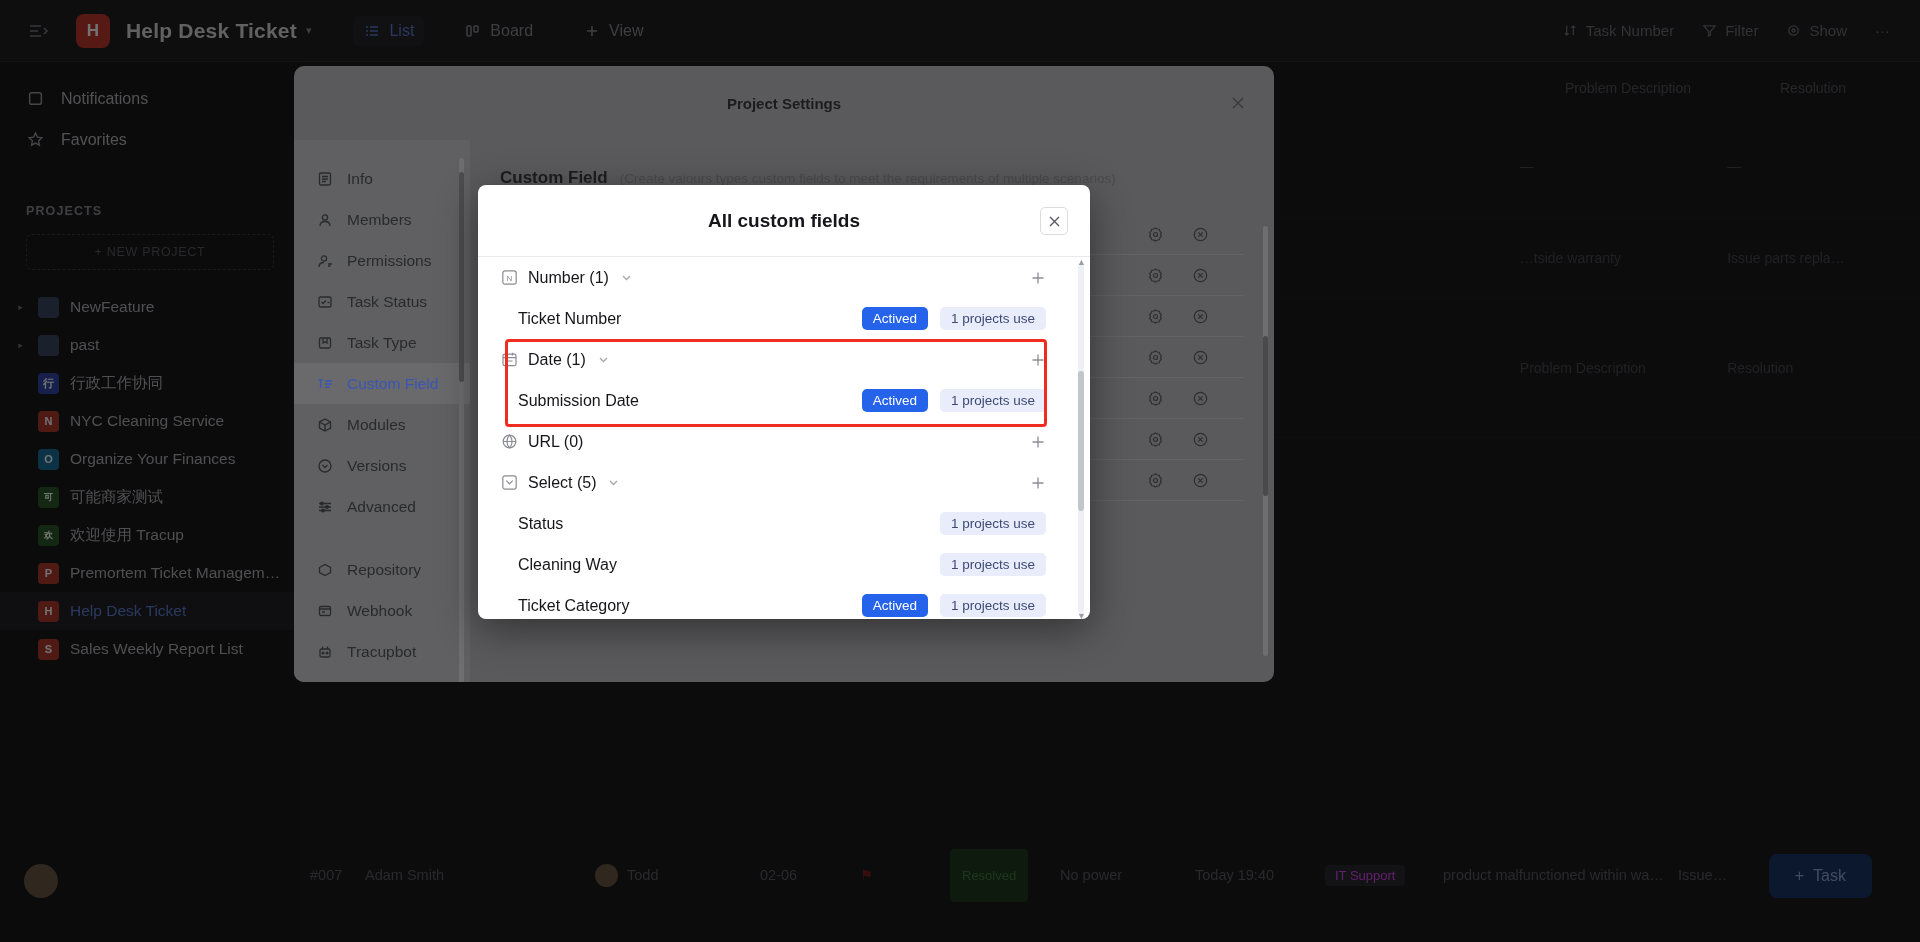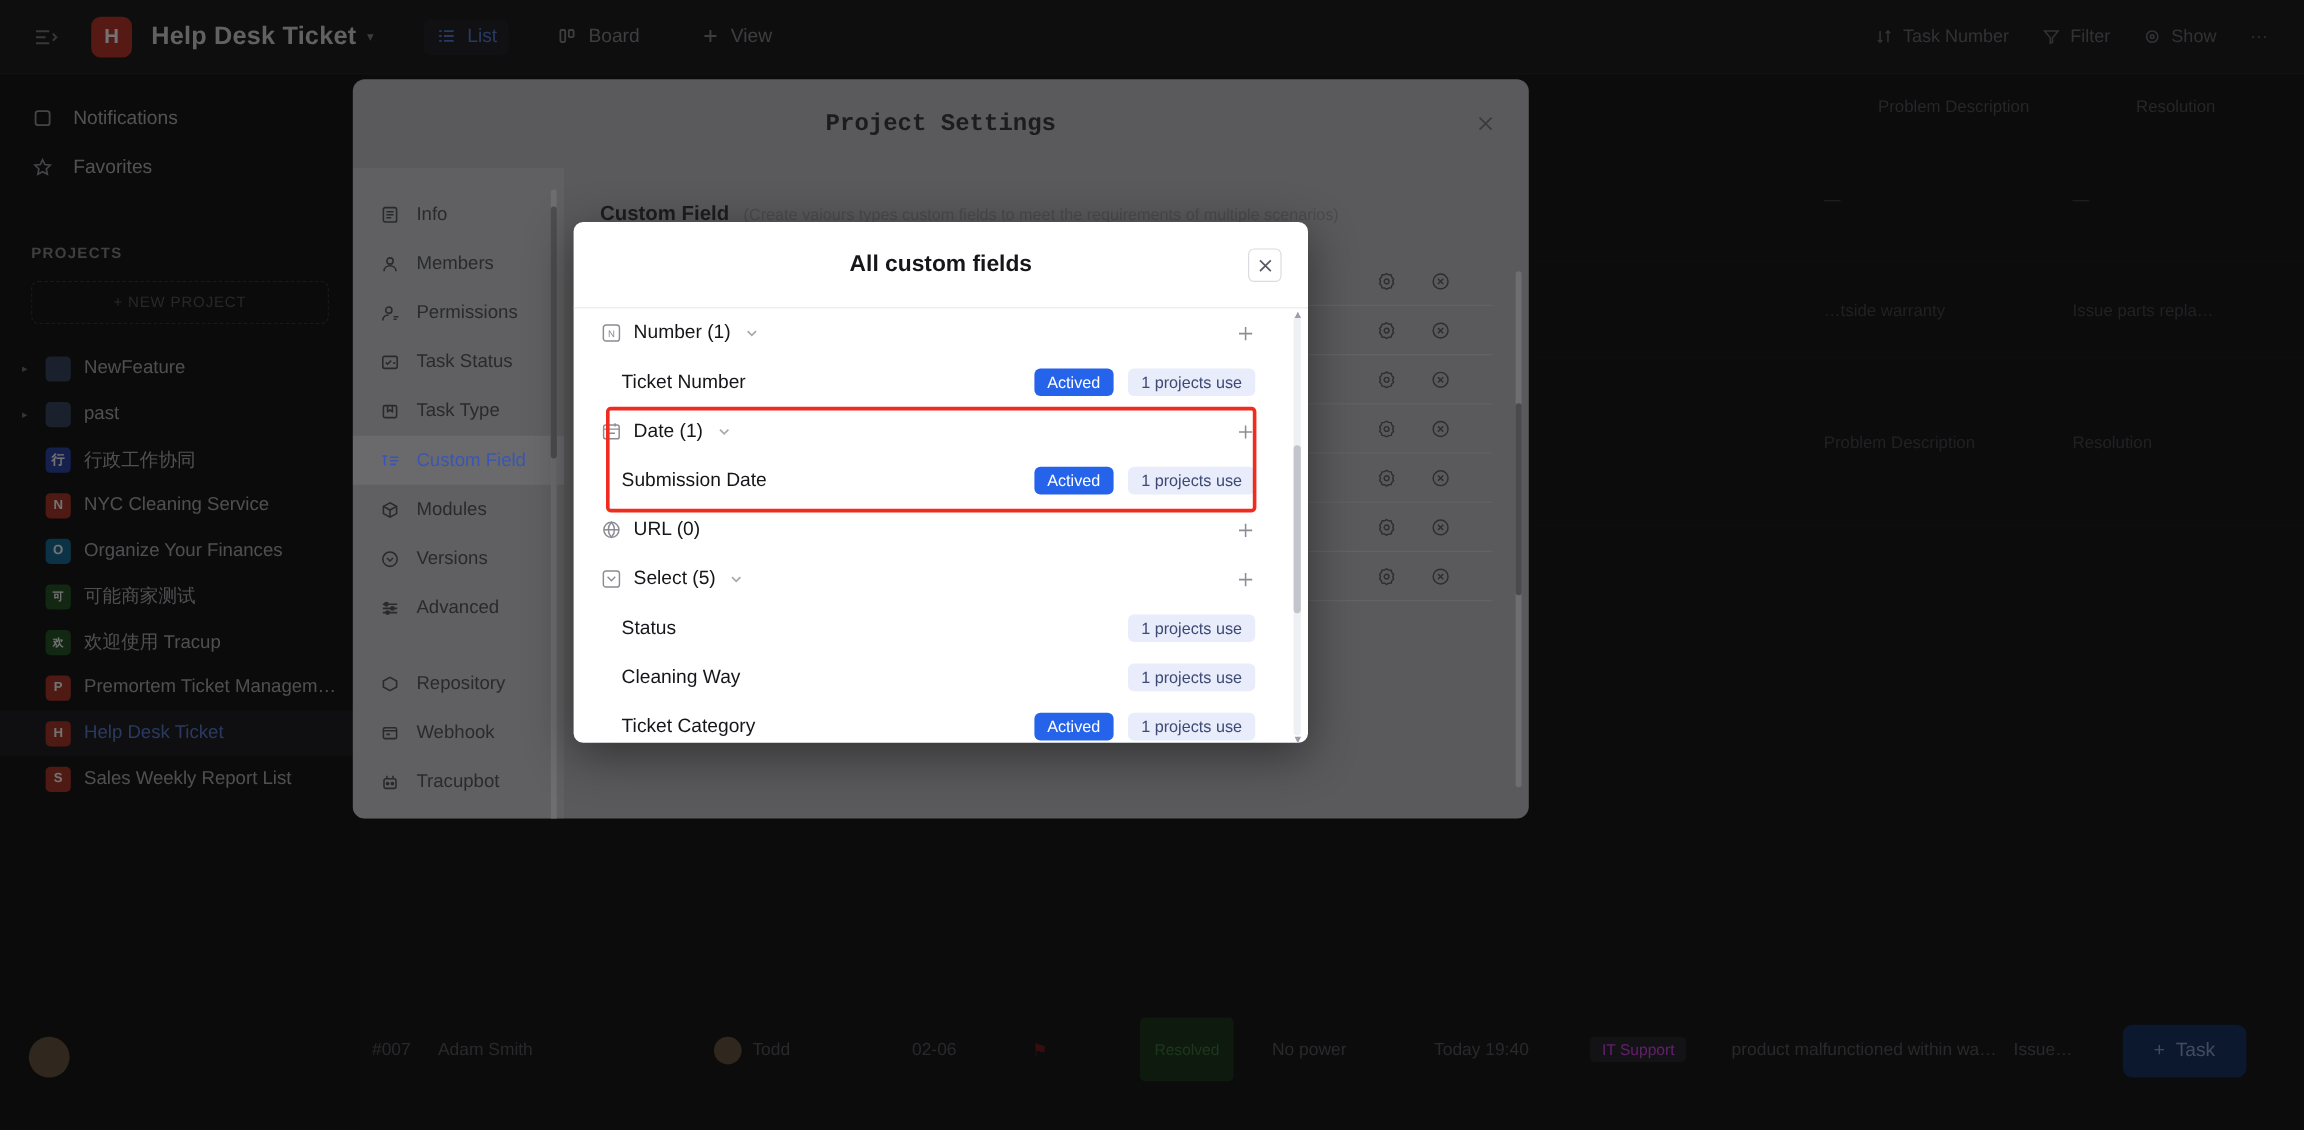--- a/index.html
+++ b/index.html
@@ -21,21 +21,21 @@
   }
   .tb-collapse { margin-left: 26px; width: 24px; height: 24px; color: #7d7d82; display:flex;align-items:center;justify-content:center;}
   .tb-logo {
     margin-left: 26px; width: 34px; height: 34px; border-radius: 8px;
     background: #c0392b; color: #fff; font-weight: bold; font-size: 17px;
     display: flex; align-items: center; justify-content: center;
   }
   .tb-title { margin-left: 16px; color: #d8d8da; font-size: 21px; font-weight: bold; letter-spacing: .2px; }
   .tb-caret { margin-left: 9px; color: #88888d; font-size: 11px; }
   .tb-tabs { margin-left: 42px; display: flex; align-items: center; gap: 30px; }
-  .tb-tab { display: flex; align-items: flex-start; gap: 9px; font-size: 16px; color: #8a8a90; padding: 6px 10px; border-radius: 6px;}
+  .tb-tab { display: flex; align-items: flex-end; gap: 9px; font-size: 16px; color: #8a8a90; padding: 6px 10px; border-radius: 6px;}
   .tb-tab.active { color: #5b7fd4; background: #26262a; }
   .tb-tab .ic { width: 17px; height: 17px; display:flex;align-items:center;justify-content:center; }
   .tb-right { margin-left: auto; display: flex; align-items: center; gap: 28px; margin-right: 30px; font-size: 15px; color: #6f6f76; }
   .tb-right .item { display: flex; align-items: center; gap: 8px; }
 
   
   .leftnav {
     position: absolute; top: 62px; left: 0; width: 300px; height: 880px;
     background: #191919; padding-top: 16px;
   }
@@ -72,21 +72,21 @@
 
   
   .scrim { position: absolute; inset: 0; background: rgba(0,0,0,0.55); }
 
   
   .settings {
     position: absolute; left: 294px; top: 66px; width: 980px; height: 616px;
     background: #5a5a5c; border-radius: 10px; overflow: hidden;
   }
   .settings-head { height: 74px; position: relative; display:flex; align-items:center; justify-content:center; }
-  .settings-title { font-size: 20px; color: #1c1c1e; font-weight: bold; font-family: Liberation Mono, monospace; }
+  .settings-title { font-size: 15px; color: #1c1c1e; font-weight: bold; }
   .settings-close { position: absolute; right: 26px; top: 27px; width: 20px; height: 20px; color: #3b3b3d; font-size: 17px; display:flex;align-items:center;justify-content:center;}
   .settings-body { display: flex; height: 542px; }
   .set-nav { width: 176px; padding-top: 18px; position: relative; background: #606062;}
   .set-nav-item { display: flex; align-items: center; gap: 13px; height: 41px; padding-left: 22px; font-size: 15.5px; color: #292a2c; }
   .set-nav-item.sel { color: #3956b4; background: #6a6a6d; }
   .set-nav-item .ic { width: 18px; height: 18px; display:flex;align-items:center;justify-content:center;}
   .set-nav-divider { height: 22px; }
   .set-nav-scroll { position: absolute; right: 6px; top: 18px; width: 5px; height: 530px; }
   .set-nav-scroll .track { width: 5px; height: 100%; background: #6e6e70; border-radius: 3px;}
   .set-nav-scroll .thumb { width: 5px; height: 210px; background: #4d4d4f; border-radius: 3px; position: absolute; top: 14px; }

